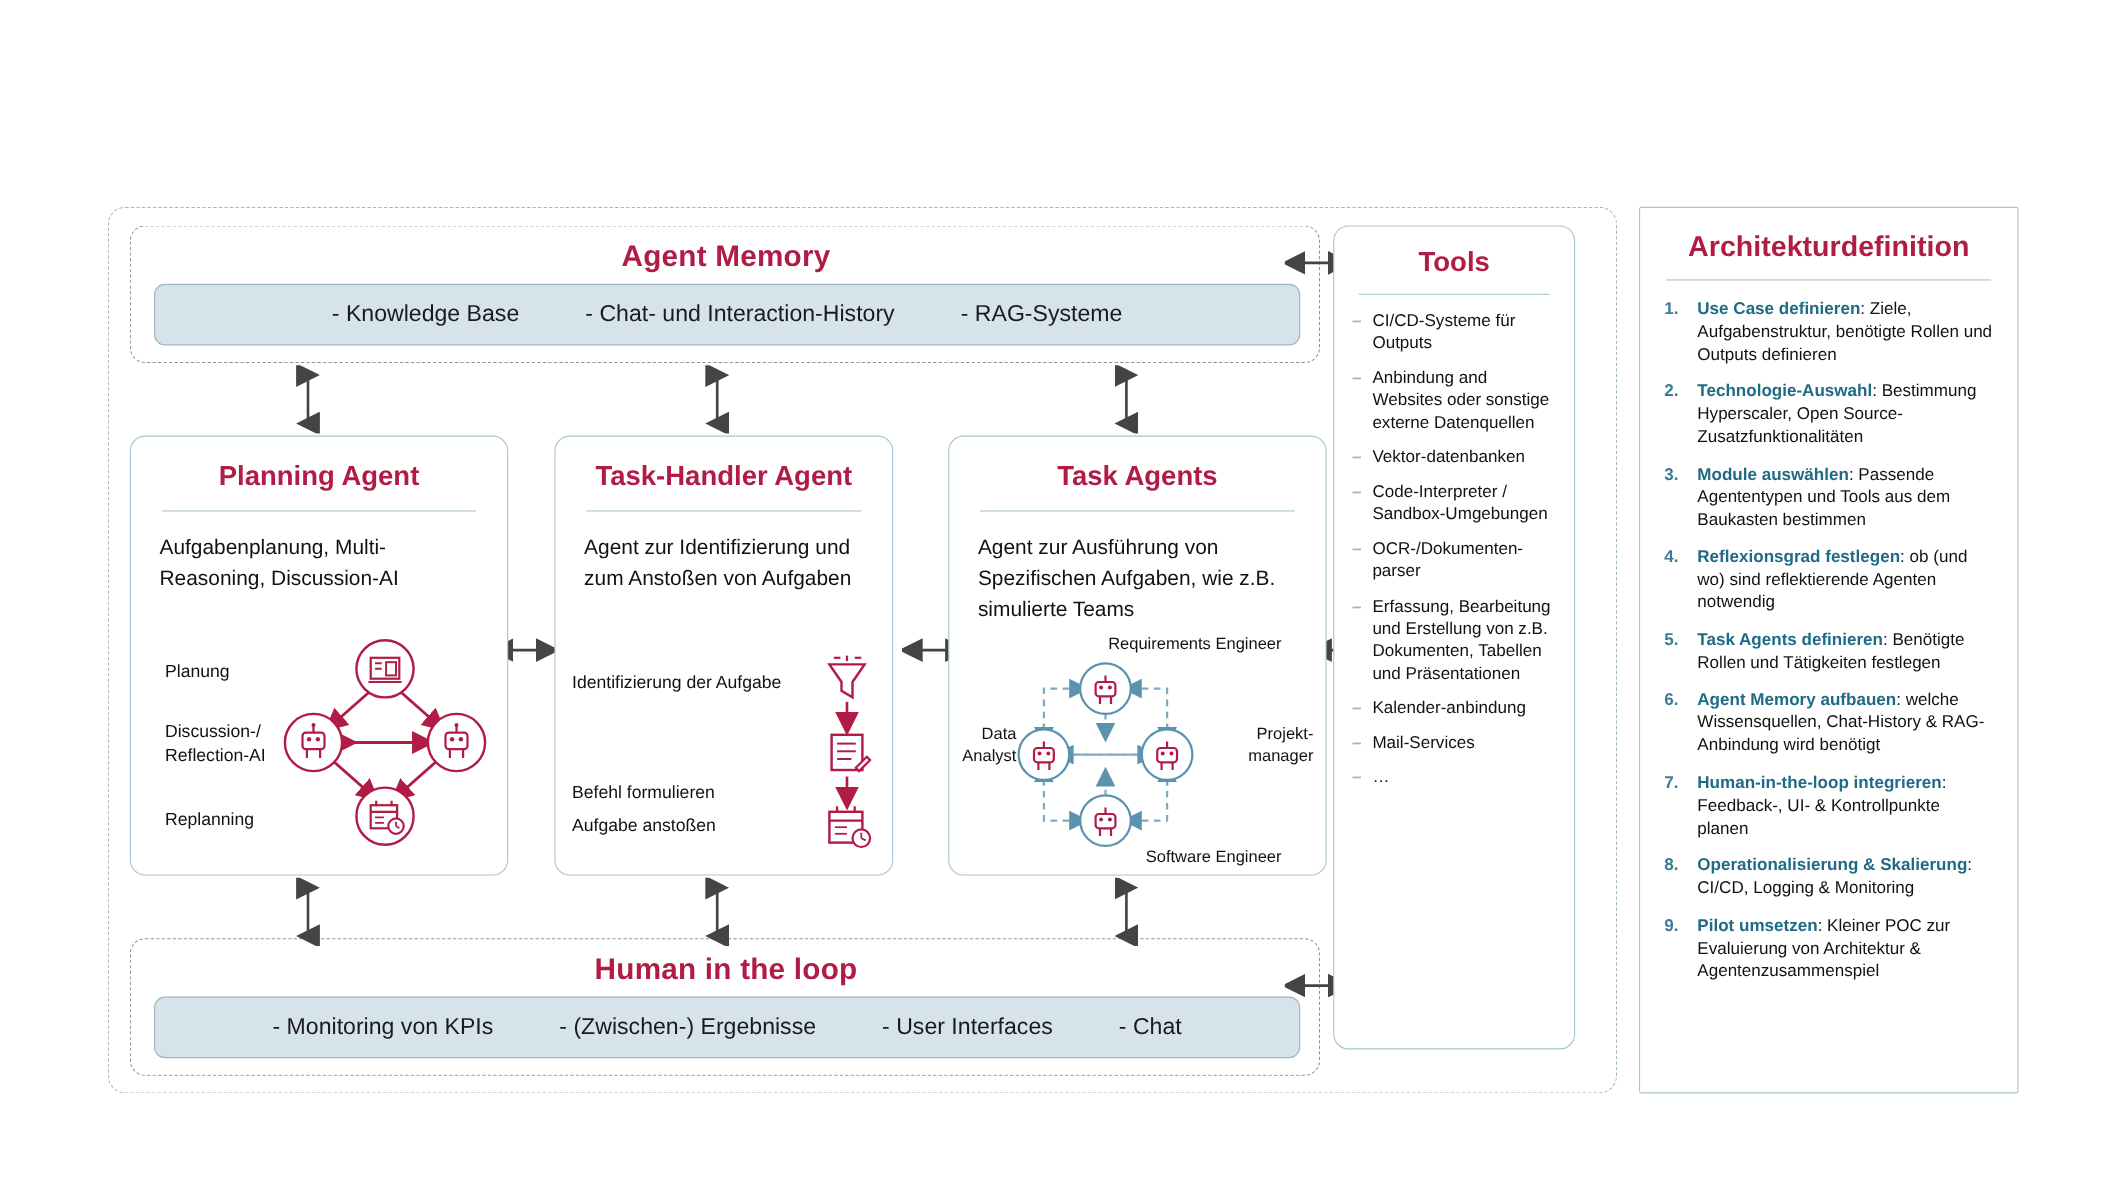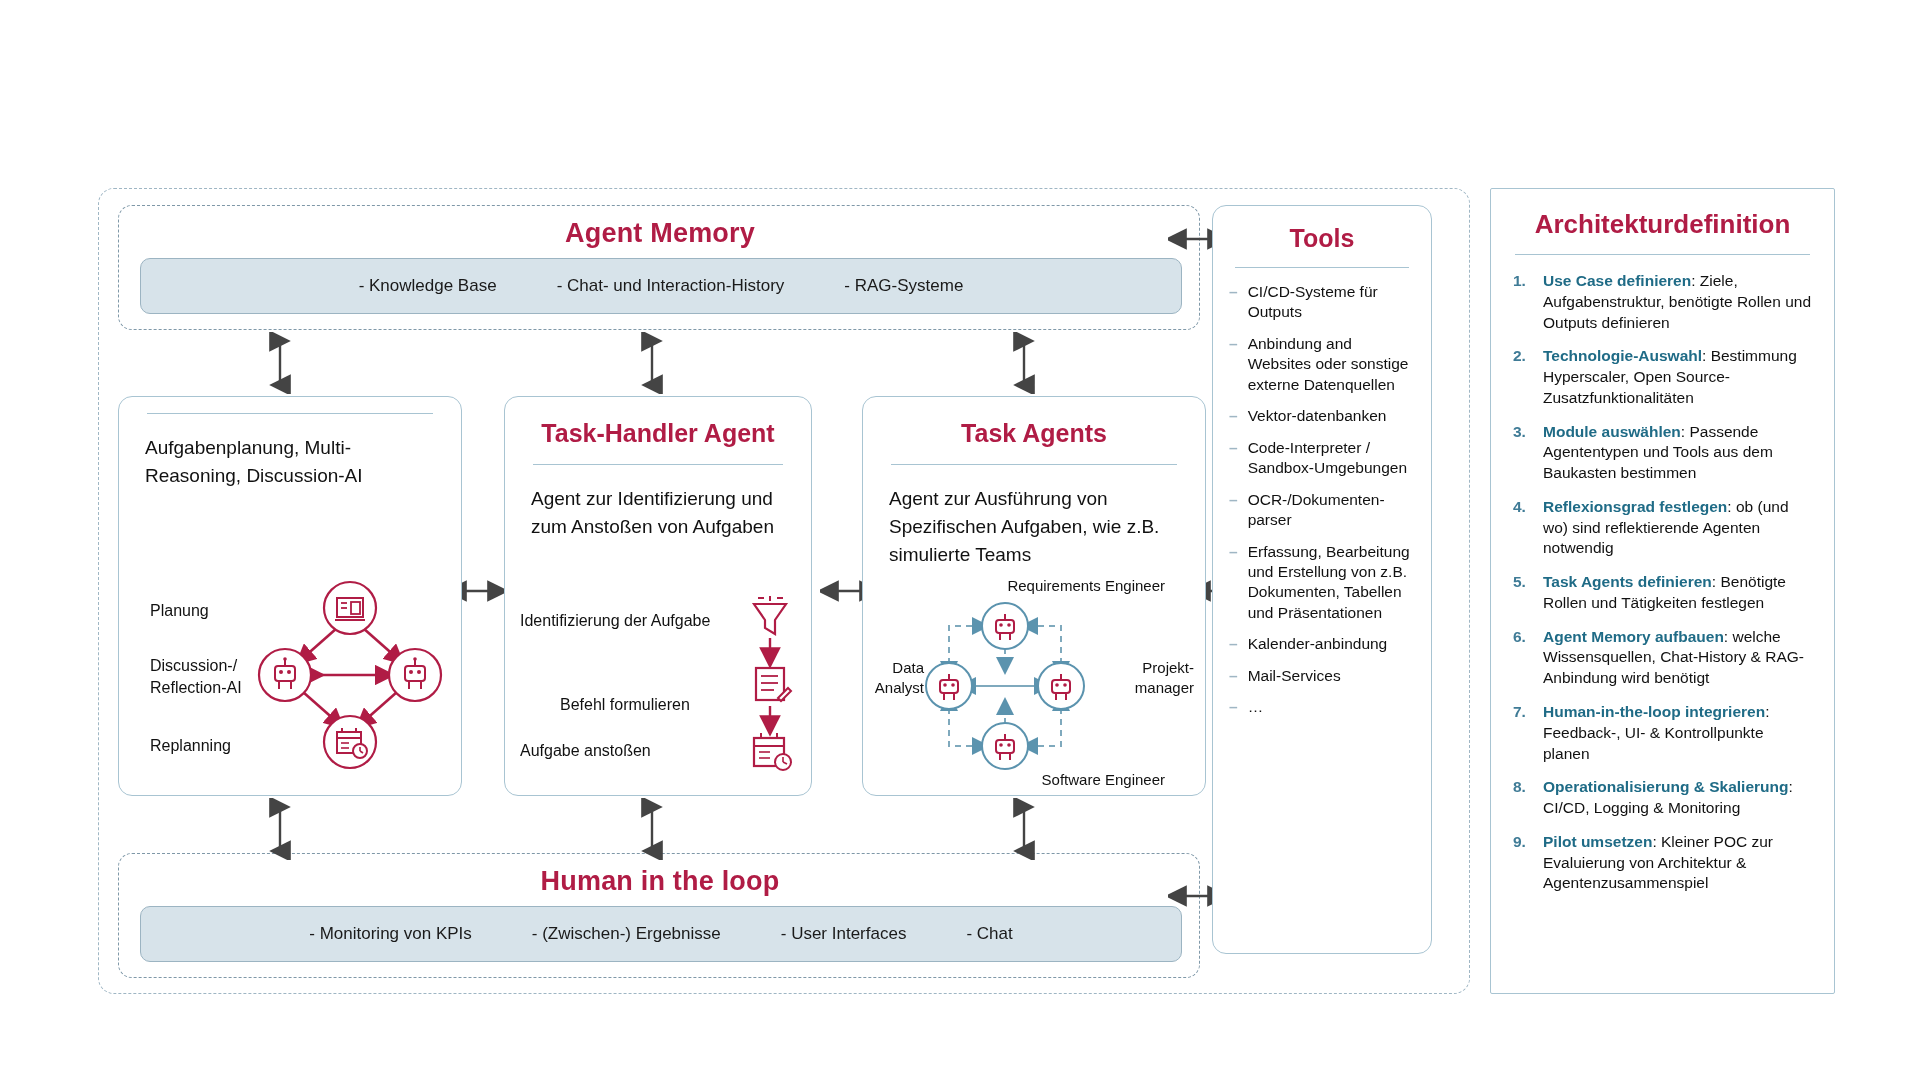--- a/index.html
+++ b/index.html
@@ -51,21 +51,21 @@
     background: #d7e3ea;
     border: 1px solid #9cb4c2;
     border-radius: 10px;
     height: 54px;
     display: flex;
     align-items: center;
     justify-content: center;
     gap: 60px;
   }
   .banner-bar span {
-    font-size: 17px;
+    font-size: 21px;
     color: #1a1a1a;
     white-space: nowrap;
   }
   #agent-memory-title { left: 140px; top: 218px; width: 1040px; }
   #agent-memory-bar   { left: 140px; top: 258px; width: 1040px; }
   #human-loop-title   { left: 140px; top: 866px; width: 1040px; }
   #human-loop-bar     { left: 140px; top: 906px; width: 1040px; }
 
   
   .agent-card {
@@ -106,21 +106,21 @@
   #planning-label-replanning { left: 150px; top: 735px; }
   #planning-graph { left: 255px; top: 580px; width: 190px; height: 190px; }
 
   
   .th-step {
     position: absolute;
     font-size: 16px;
     color: #111;
   }
   #th-step-1 { left: 520px; top: 612px; }
-  #th-step-2 { left: 520px; top: 696px; margin-left: 40px; }
+  #th-step-2 { left: 520px; top: 712px; }
   #th-step-3 { left: 520px; top: 742px; }
   #th-flow   { left: 730px; top: 590px; width: 80px; height: 190px; }
 
   
   .ta-role {
     position: absolute;
     font-size: 15px;
     color: #111;
     text-align: right;
     line-height: 1.3;
@@ -284,20 +284,21 @@
   <line x1="8" y1="11" x2="50" y2="11" stroke="#444" stroke-width="2.4" marker-start="url(#ah-l)" marker-end="url(#ah-r)"></line>
 </svg>
 <svg class="arrow" style="left:1168px; top:228px;" width="58" height="22">
   <line x1="8" y1="11" x2="50" y2="11" stroke="#444" stroke-width="2.4" marker-start="url(#ah-l)" marker-end="url(#ah-r)"></line>
 </svg>
 <svg class="arrow" style="left:1168px; top:885px;" width="58" height="22">
   <line x1="8" y1="11" x2="50" y2="11" stroke="#444" stroke-width="2.4" marker-start="url(#ah-l)" marker-end="url(#ah-r)"></line>
 </svg>
 
 <div class="abs agent-card" id="card-planning">
+  <div class="agent-card-title">Planning Agent</div>
   <div class="agent-card-rule"></div>
   <div class="agent-card-desc">Aufgabenplanung, Multi-Reasoning, Discussion-AI</div>
 </div>
 <div class="planning-label" id="planning-label-planung">Planung</div>
 <div class="planning-label" id="planning-label-discussion" style="width:110px;">Discussion-/ Reflection-AI</div>
 <div class="planning-label" id="planning-label-replanning">Replanning</div>
 
 <svg class="abs" id="planning-graph" viewBox="0 0 190 190">
   <defs>
     <marker id="pm" markerWidth="8" markerHeight="8" refX="4" refY="4" orient="auto">

